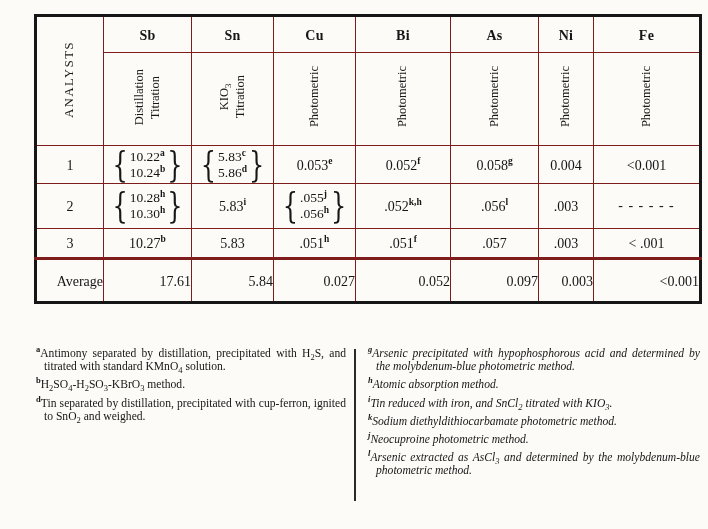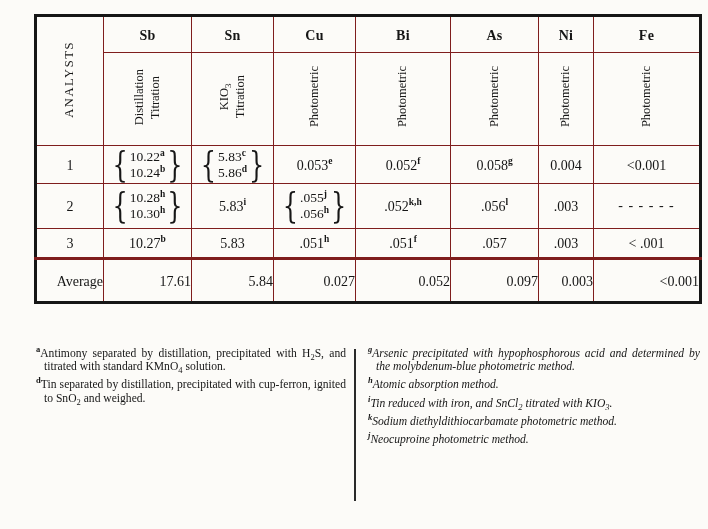--- a/index.html
+++ b/index.html
@@ -159,24 +159,26 @@
             <td><span class="num">0.097</span></td>
             <td><span class="num">0.003</span></td>
             <td><span class="num">&lt;0.001</span></td>
           </tr>
         </tbody>
       </table>
     </div>
   <div class="footnotes">
     <div class="fn-col left" id="fn-left">
         <div class="fn-item"><span class="fn-key">a</span>Antimony separated by distillation, precipitated with H<sub>2</sub>S, and titrated with standard KMnO<sub>4</sub> solution.</div>
+        <div class="fn-item"><span class="fn-key">b</span>H<sub>2</sub>SO<sub>4</sub>-H<sub>2</sub>SO<sub>3</sub>-KBrO<sub>3</sub> method.</div>
         <div class="fn-item"><span class="fn-key">d</span>Tin separated by distillation, precipitated with cup-ferron, ignited to SnO<sub>2</sub> and weighed.</div>
       </div>
     <div class="fn-divider"></div>
     <div class="fn-col right" id="fn-right">
         <div class="fn-item"><span class="fn-key">g</span>Arsenic precipitated with hypophosphorous acid and determined by the molybdenum-blue photometric method.</div>
         <div class="fn-item"><span class="fn-key">h</span>Atomic absorption method.</div>
         <div class="fn-item"><span class="fn-key">i</span>Tin reduced with iron, and SnCl<sub>2</sub> titrated with KIO<sub>3</sub>.</div>
         <div class="fn-item"><span class="fn-key">k</span>Sodium diethyldithiocarbamate photometric method.</div>
         <div class="fn-item"><span class="fn-key">j</span>Neocuproine photometric method.</div>
+        <div class="fn-item"><span class="fn-key">l</span>Arsenic extracted as AsCl<sub>3</sub> and determined by the molybdenum-blue photometric method.</div>
       </div>
   </div>
 </div>
 
 </body></html>

